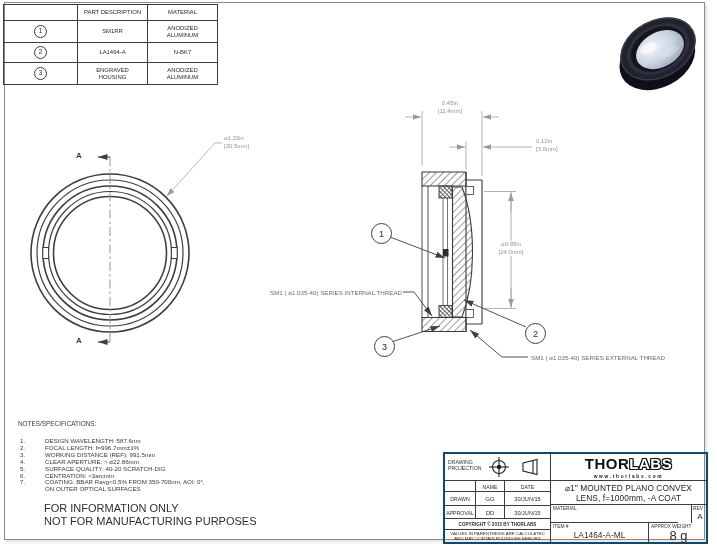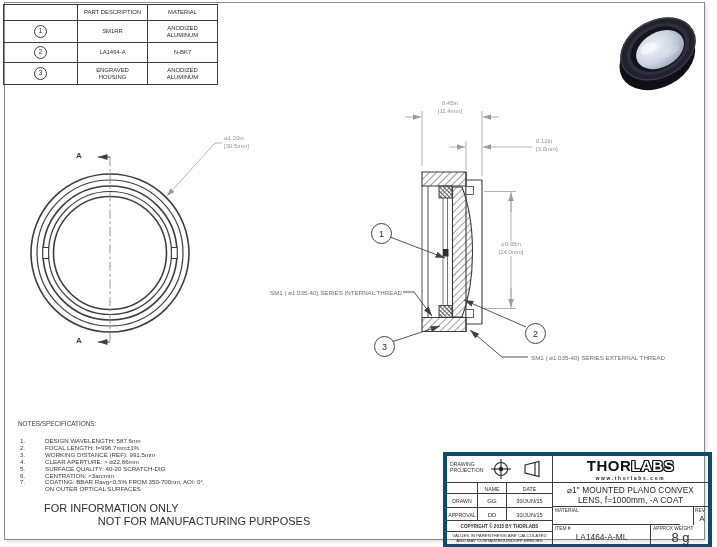--- a/index.html
+++ b/index.html
@@ -22,23 +22,23 @@
   .dim{font-size:6px;line-height:7.6px;color:#949494;background:#fff;z-index:3;text-align:center;}
   .tlabel{font-size:6.2px;color:#6e6e6e;z-index:3;}
   .seclab{font-size:8px;font-weight:bold;color:#3c3c3c;z-index:3;}
   
   .notes-head{left:18px;top:420px;font-size:6.4px;color:#3a3a3a;}
   .notes{left:20px;top:438px;width:300px;font-size:6.2px;line-height:6.9px;color:#3a3a3a;}
   .nrow{display:flex;}
   .nnum{width:25px;flex:0 0 25px;}
   .ntext{white-space:pre-line;}
   .info1{left:44px;top:502px;width:320px;text-align:left;font-size:11px;color:#2e2e2e;}
-  .info2{left:44px;top:514.5px;width:320px;text-align:center;font-size:11px;color:#2e2e2e;}
-  
-  #tblock{left:443px;top:452px;width:261px;height:88px;border:4px solid #0c4a6e;font-size:5px;}
+  .info2{left:44px;top:514.5px;width:320px;text-align:left;font-size:11px;color:#2e2e2e;}
+  
+  #tblock{left:443px;top:452px;width:261px;height:88px;border:2px solid #0c4a6e;font-size:5px;}
   #tblock .cell{position:absolute;box-sizing:border-box;}
   #tblock .lab{position:absolute;top:1px;left:2px;font-size:4.8px;color:#333;}
   .bL{border-left:1px solid #3c3c3c;} .bT{border-top:1px solid #3c3c3c;}
   .ctr{display:flex;align-items:center;justify-content:center;text-align:center;}
   .logo-thor{font-size:15px;font-weight:900;letter-spacing:.5px;color:#111;}
   .logo-labs{font-size:15px;font-weight:900;letter-spacing:.5px;color:#fff;
      text-shadow:-1px -1px 0 #111,1px -1px 0 #111,-1px 1px 0 #111,1px 1px 0 #111,0 1px 0 #111,0 -1px 0 #111,1px 0 0 #111,-1px 0 0 #111;}
   .logo-url{font-size:4.8px;font-weight:bold;letter-spacing:1.7px;color:#222;margin-top:-1px;}
   .dtitle{font-size:8.3px;line-height:10px;color:#1f1f1f;letter-spacing:.1px;}
   svg{display:block;}

